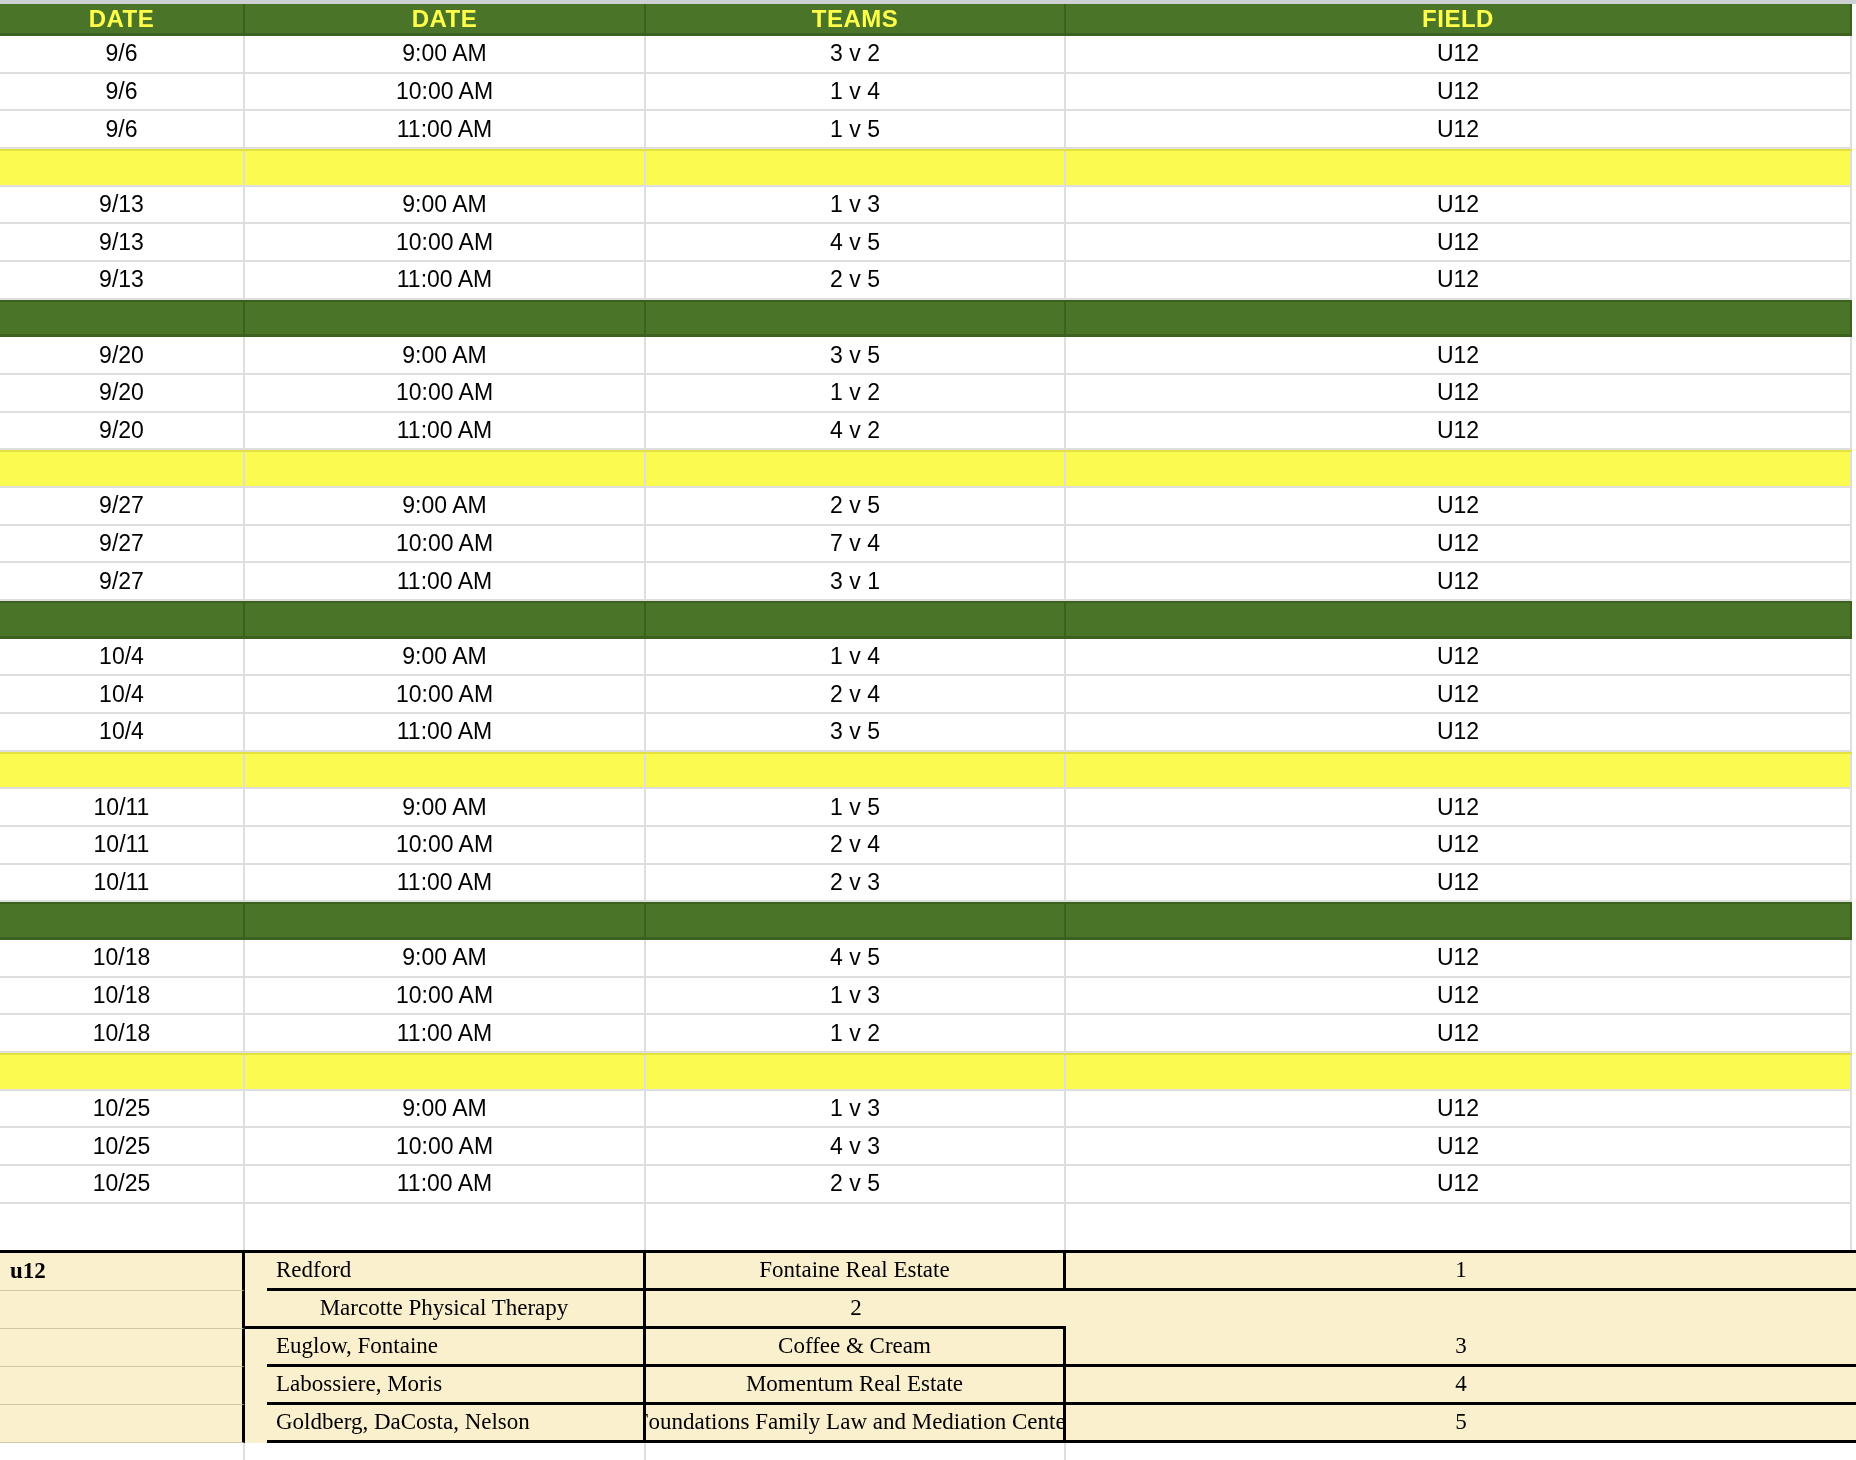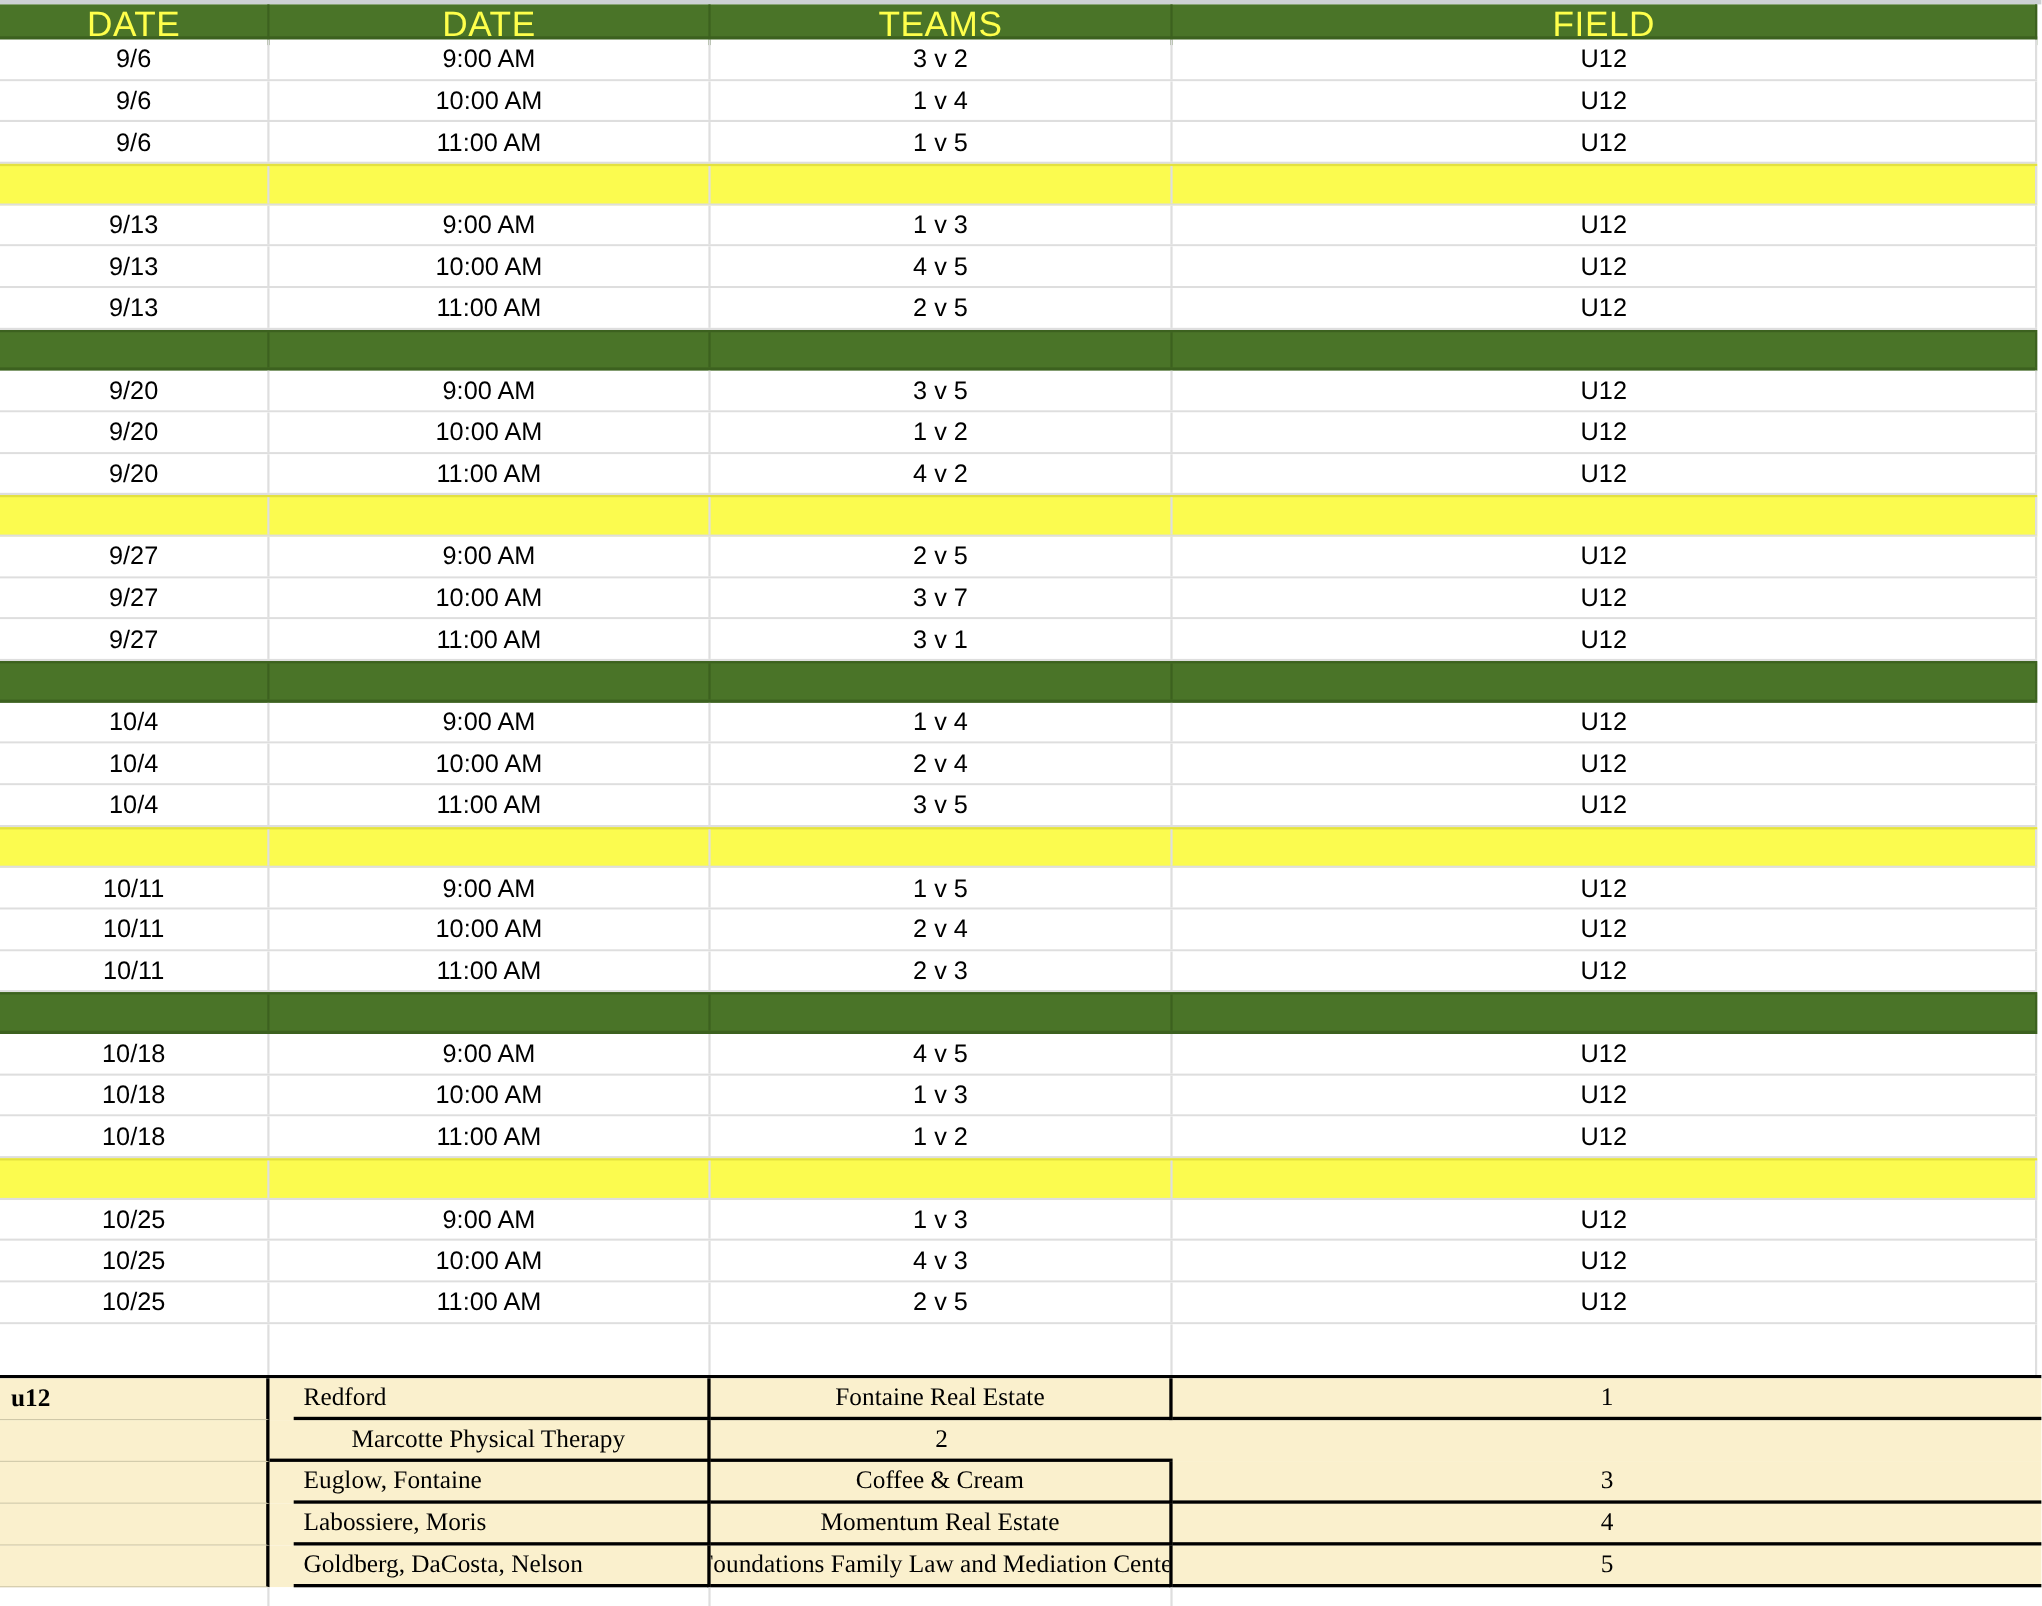--- a/index.html
+++ b/index.html
@@ -29,21 +29,21 @@
   .grid-row *,.grid-row{box-sizing:border-box;}
 
   .header-row{
     height:32px;
     background:var(--green);
     border-bottom:3px solid var(--green-dark);
   }
   .header-cell{
     display:flex;align-items:center;justify-content:center;
     color:var(--header-text);
-    font-weight:normal;font-size:32px;letter-spacing:.5px;
+    font-weight:bold;font-size:24px;letter-spacing:.5px;
     border-right:2px solid var(--green-dark);
   }
 
   .row{height:37.68px;border-bottom:2px solid var(--grid);background:#ffffff;}
   .cell{
     display:flex;align-items:center;justify-content:center;
     font-size:23px;color:#000;
     border-right:2px solid var(--grid);
     overflow:hidden;white-space:nowrap;
   }
@@ -183,21 +183,21 @@
       </div>
       <div class="grid-row row">
         <div class="cell">9/27</div>
         <div class="cell">9:00 AM</div>
         <div class="cell">2 v 5</div>
         <div class="cell">U12</div>
       </div>
       <div class="grid-row row">
         <div class="cell">9/27</div>
         <div class="cell">10:00 AM</div>
-        <div class="cell">3 v 7</div>
+        <div class="cell">7 v 4</div>
         <div class="cell">U12</div>
       </div>
       <div class="grid-row row">
         <div class="cell">9/27</div>
         <div class="cell">11:00 AM</div>
         <div class="cell">3 v 1</div>
         <div class="cell">U12</div>
       </div>
       <div class="grid-row row sep-green">
         <div class="cell"></div>

